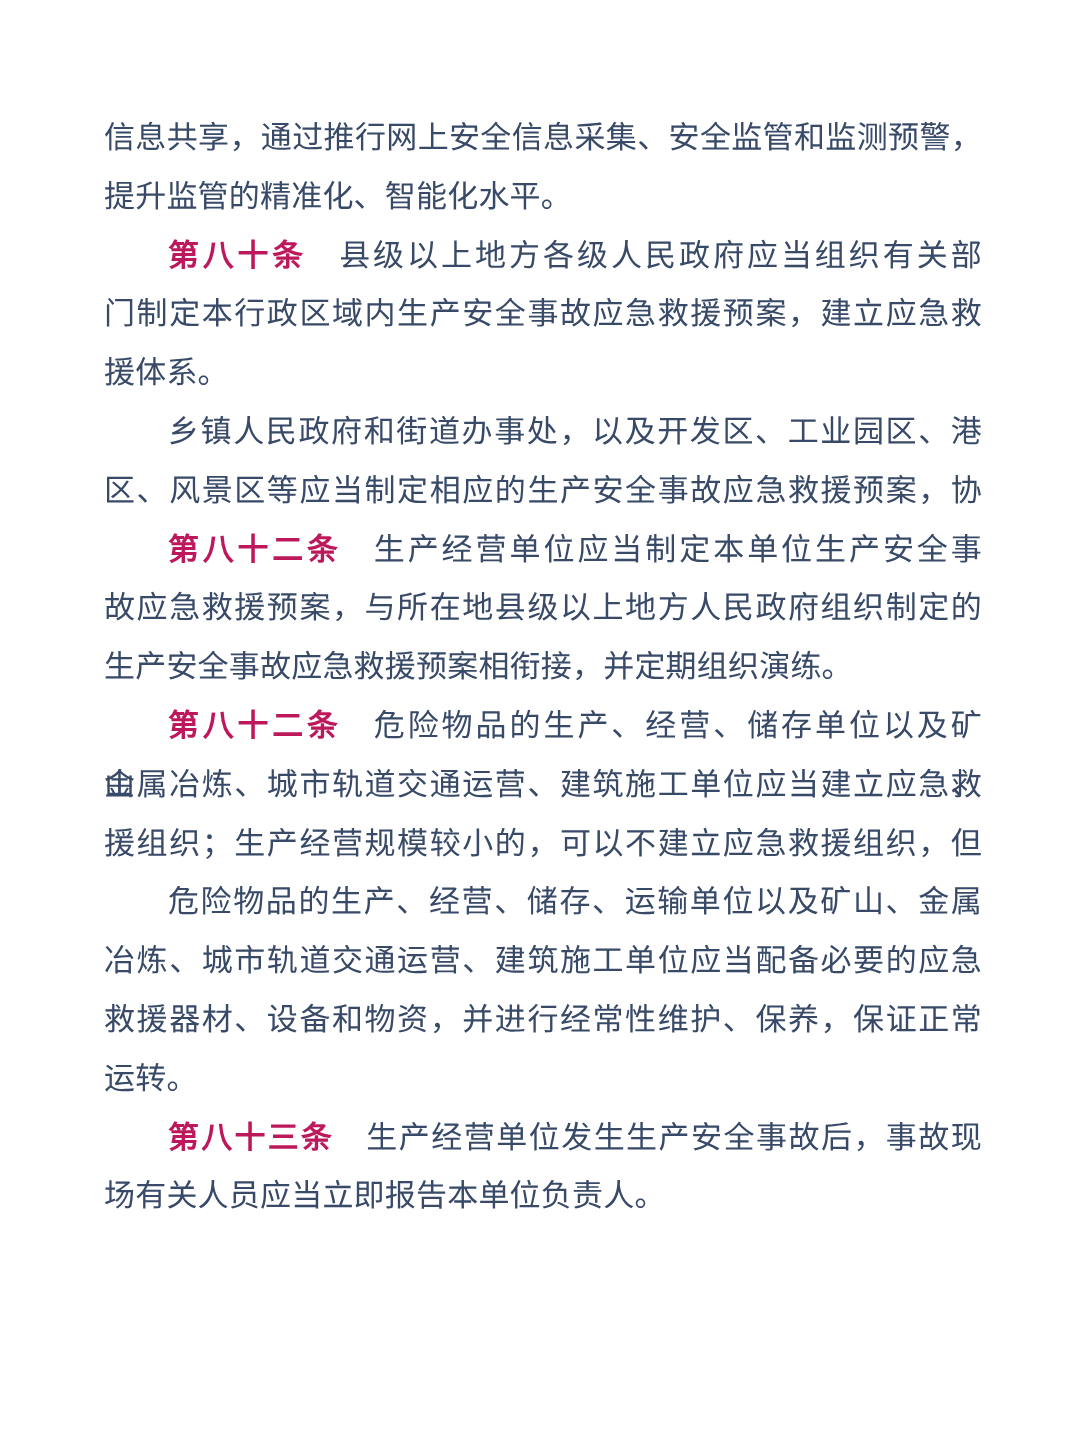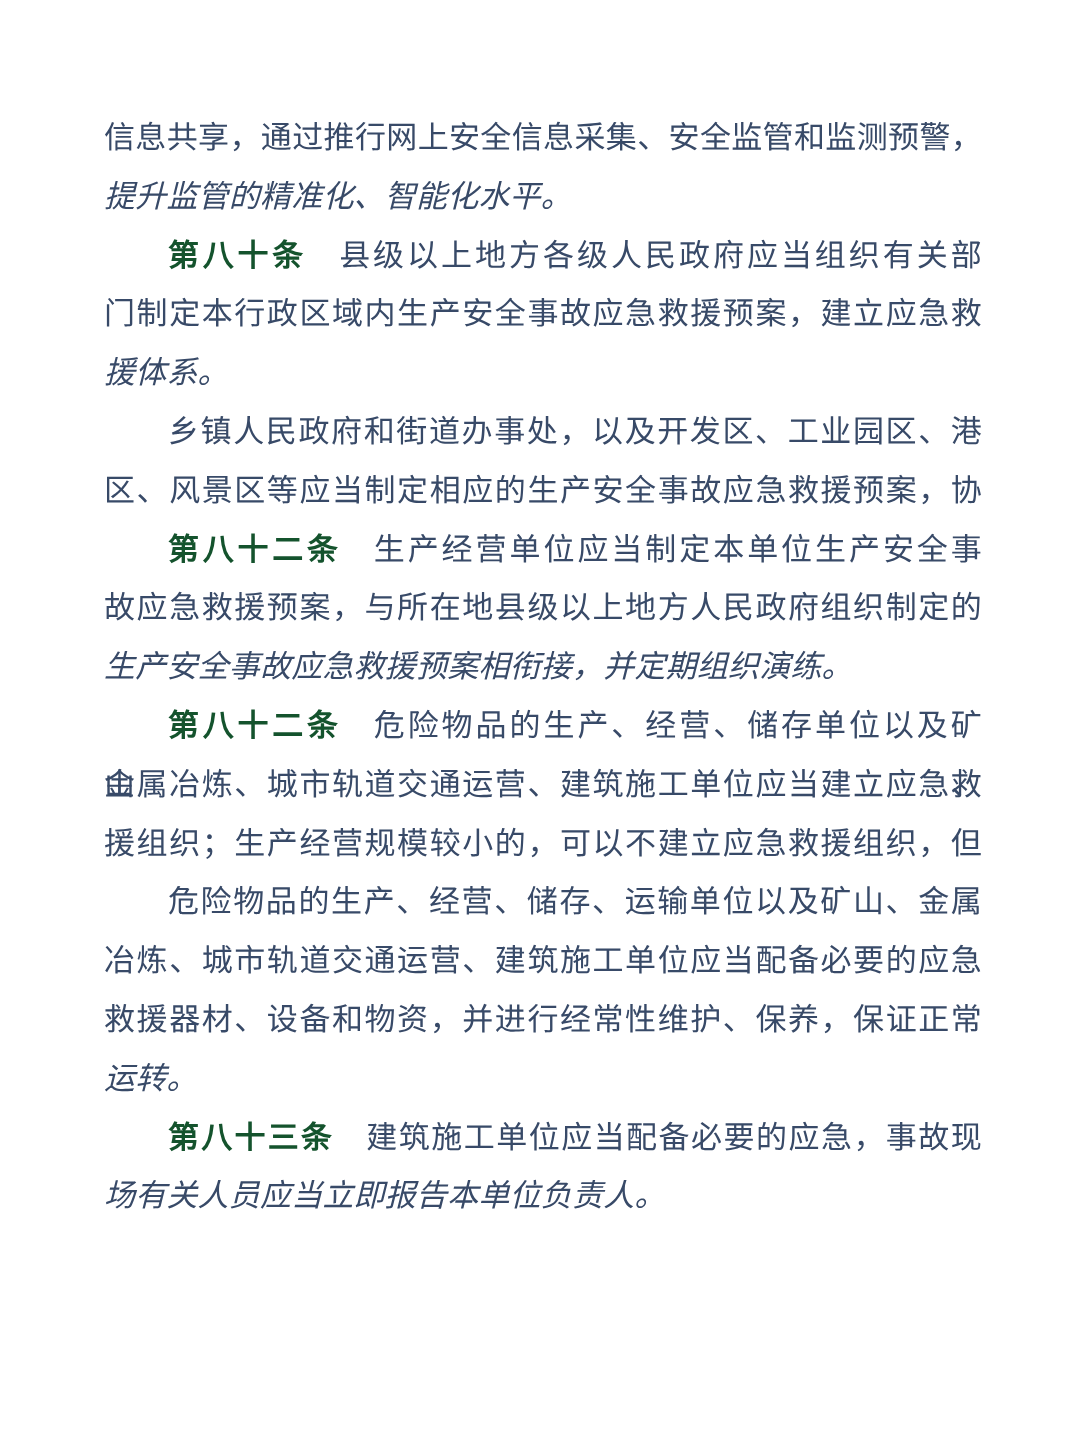--- a/index.html
+++ b/index.html
@@ -28,29 +28,28 @@
     line-height: 58.8px;
     height: 58.8px;
     color: #384a68;
     text-align: justify;
     text-align-last: justify;
     letter-spacing: 0.2px;
     white-space: normal;
   }
   .line.last {
     text-align-last: left;
-    font-style: italic;
   }
   .line.indent {
     text-indent: 64px;
   }
   .art {
     font-family: "Liberation Sans", "DejaVu Sans", sans-serif;
     font-weight: 700;
-    color: #14532d;
+    color: #be185d;
     margin-right: 32px;
     letter-spacing: 1px;
   }
 </style>
 </head>
 <body>
 
 <main class="page">
   <div class="doc-body">
       <div class="line"><span>信息共享，通过推行网上安全信息采集、安全监管和监测预警，</span></div>
@@ -63,16 +62,16 @@
       <div class="line indent"><span class="art">第八十二条</span><span>生产经营单位应当制定本单位生产安全事</span></div>
       <div class="line"><span>故应急救援预案，与所在地县级以上地方人民政府组织制定的</span></div>
       <div class="line last"><span>生产安全事故应急救援预案相衔接，并定期组织演练。</span></div>
       <div class="line indent"><span class="art">第八十二条</span><span>危险物品的生产、经营、储存单位以及矿山、</span></div>
       <div class="line"><span>金属冶炼、城市轨道交通运营、建筑施工单位应当建立应急救</span></div>
       <div class="line"><span>援组织；生产经营规模较小的，可以不建立应急救援组织，但</span></div>
       <div class="line indent"><span>危险物品的生产、经营、储存、运输单位以及矿山、金属</span></div>
       <div class="line"><span>冶炼、城市轨道交通运营、建筑施工单位应当配备必要的应急</span></div>
       <div class="line"><span>救援器材、设备和物资，并进行经常性维护、保养，保证正常</span></div>
       <div class="line last"><span>运转。</span></div>
-      <div class="line indent"><span class="art">第八十三条</span><span>建筑施工单位应当配备必要的应急，事故现</span></div>
+      <div class="line indent"><span class="art">第八十三条</span><span>生产经营单位发生生产安全事故后，事故现</span></div>
       <div class="line last"><span>场有关人员应当立即报告本单位负责人。</span></div>
     </div>
 </main>
 
 </body></html>

